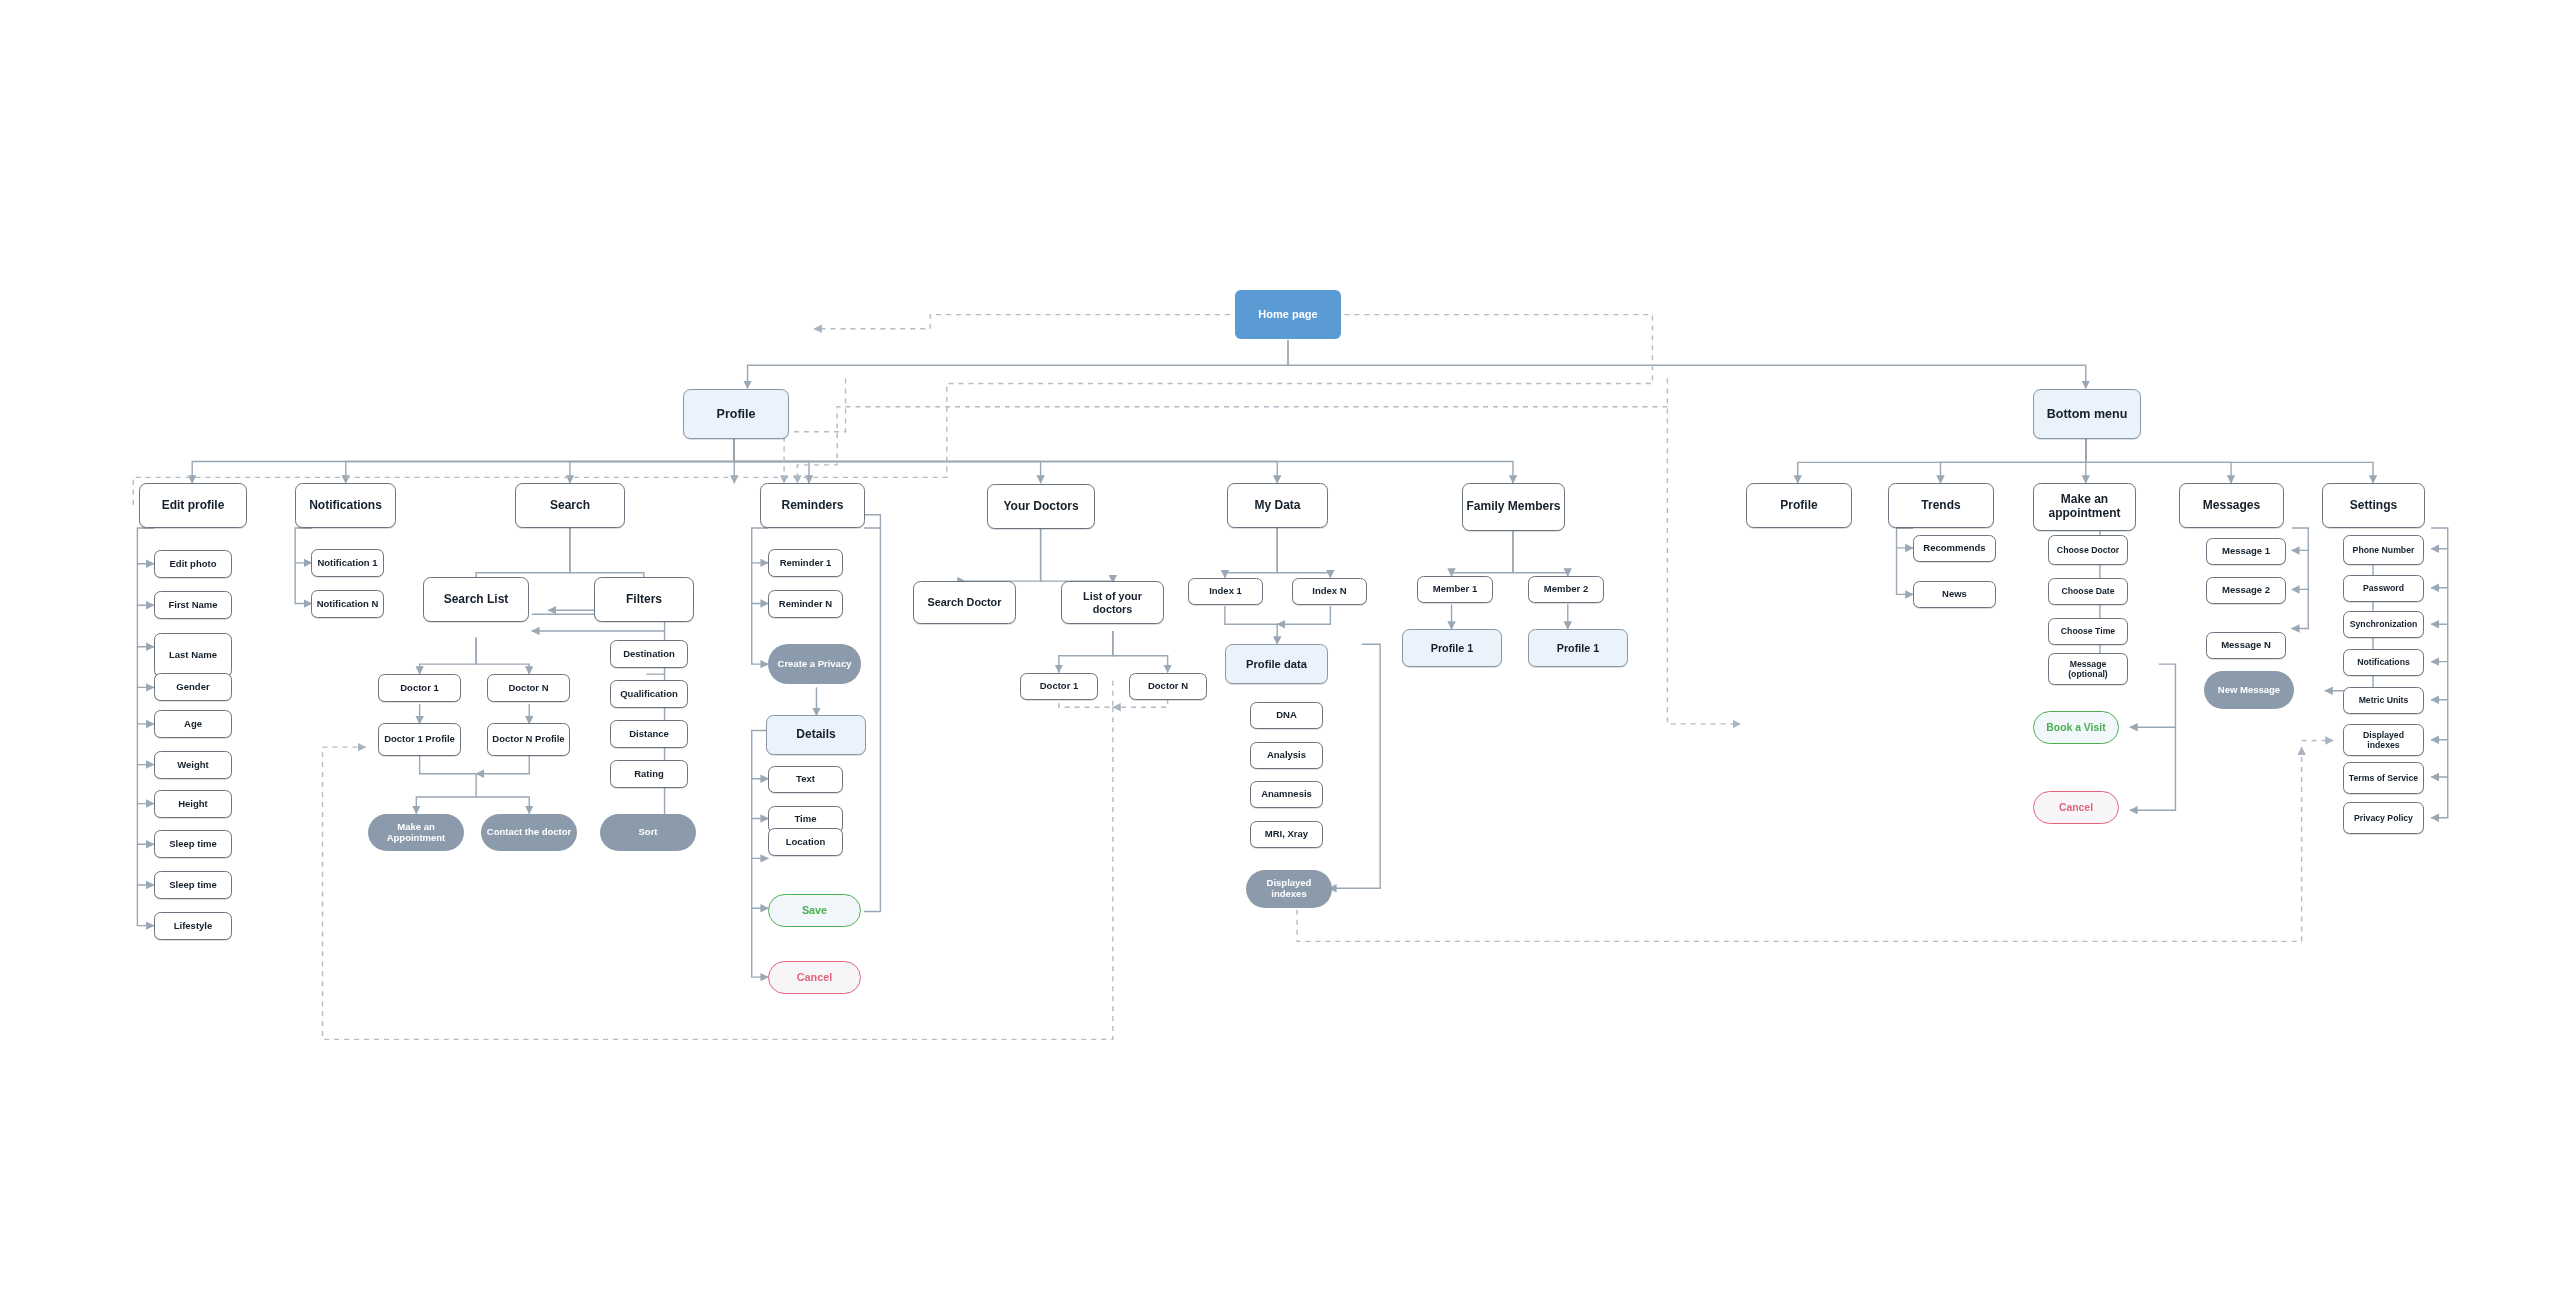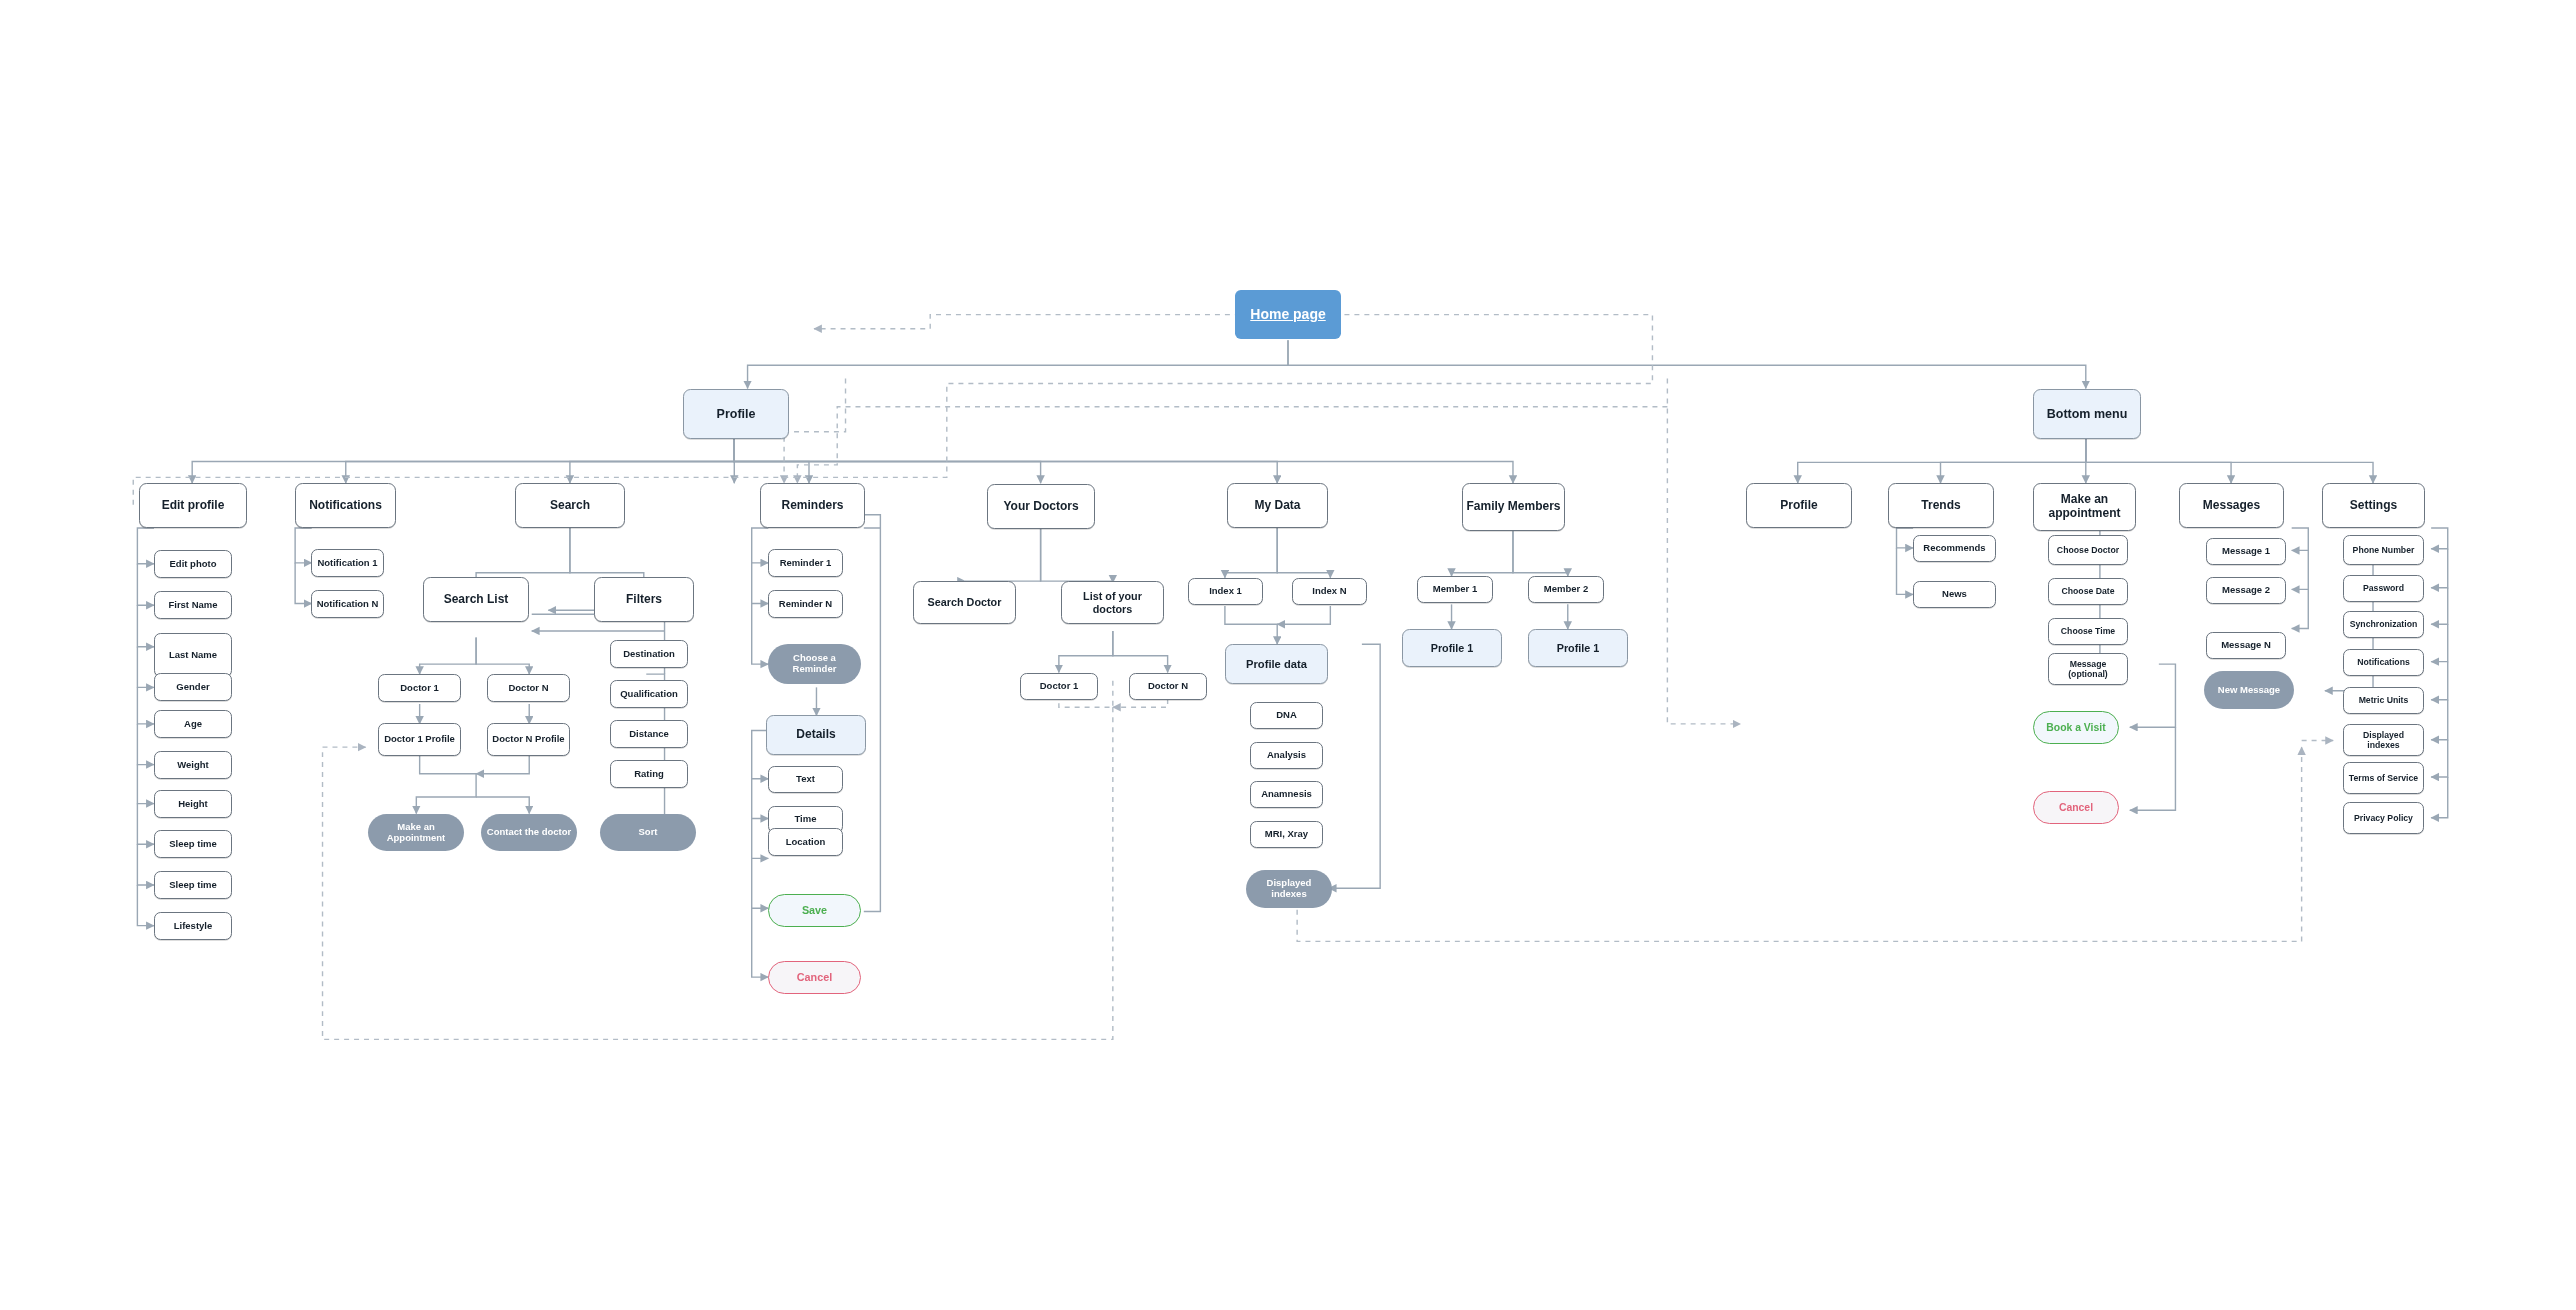--- a/index.html
+++ b/index.html
@@ -11,22 +11,22 @@
   .node{position:absolute;box-sizing:border-box;display:flex;align-items:center;
         justify-content:center;text-align:center;line-height:1.15;
         border:1.2px solid #6b7580;background:#ffffff;color:#15202b;
         border-radius:7.5px;font-weight:700;padding:1.7px 3.3px;
         box-shadow:0 0.8px 0 rgba(0,0,0,.18);}
   .lvl1{font-size:12.5px;font-weight:700;border-radius:7.5px;}
   .sec  {font-size:12px;font-weight:700;}
   .leaf {font-size:9.5px;font-weight:700;border-radius:6.6px;border-width:1px;}
   .leaf2{font-size:8.7px;font-weight:700;border-radius:6.6px;border-width:1px;}
 
-  .home{background:#5b9bd5;border:none;color:#ffffff;font-size:14px;
-        font-weight:700;border-radius:5.8px;box-shadow:none;text-decoration:underline;}
+  .home{background:#5b9bd5;border:none;color:#ffffff;font-size:11px;
+        font-weight:700;border-radius:5.8px;box-shadow:none;}
   .blue{background:#eaf2fb;border-color:#8a97a4;}
   .grey{background:#8c9bac;border:none;color:#ffffff;border-radius:83px;
         font-weight:700;box-shadow:none;}
   .save{background:#f2f7fc;border:1.3px solid #4caf50;color:#4caf50;border-radius:83px;
         font-weight:700;box-shadow:none;}
   .cancel{background:#f7f5f8;border:1.3px solid #e2647c;color:#e2647c;border-radius:83px;
         font-weight:700;box-shadow:none;}
 
   .title{position:absolute;left:0;top:196px;width:2576px;text-align:center;
          font-size:27px;color:#111417;font-weight:400;letter-spacing:0.2px;}
@@ -262,21 +262,21 @@
   <div class="node sec" style="left:760px;top:483px;width:105px;height:45px;">
     <span>Reminders</span>
   </div>
   <div class="node leaf" style="left:768px;top:549px;width:75px;height:28px;">
       <span>Reminder 1</span>
     </div>
   <div class="node leaf" style="left:768px;top:590px;width:75px;height:28px;">
       <span>Reminder N</span>
     </div>
   <div class="node leaf grey" style="left:768px;top:644px;width:93px;height:40px;">
-      <span>Choose a Reminder</span>
+      <span>Create a Privacy</span>
     </div>
   <div class="node sec blue" style="left:766px;top:715px;width:100px;height:40px;">
       <span>Details</span>
     </div>
   <div class="node leaf" style="left:768px;top:766px;width:75px;height:26.6px;">
       <span>Text</span>
     </div>
   <div class="node leaf" style="left:768px;top:806px;width:75px;height:26.6px;">
       <span>Time</span>
     </div>

